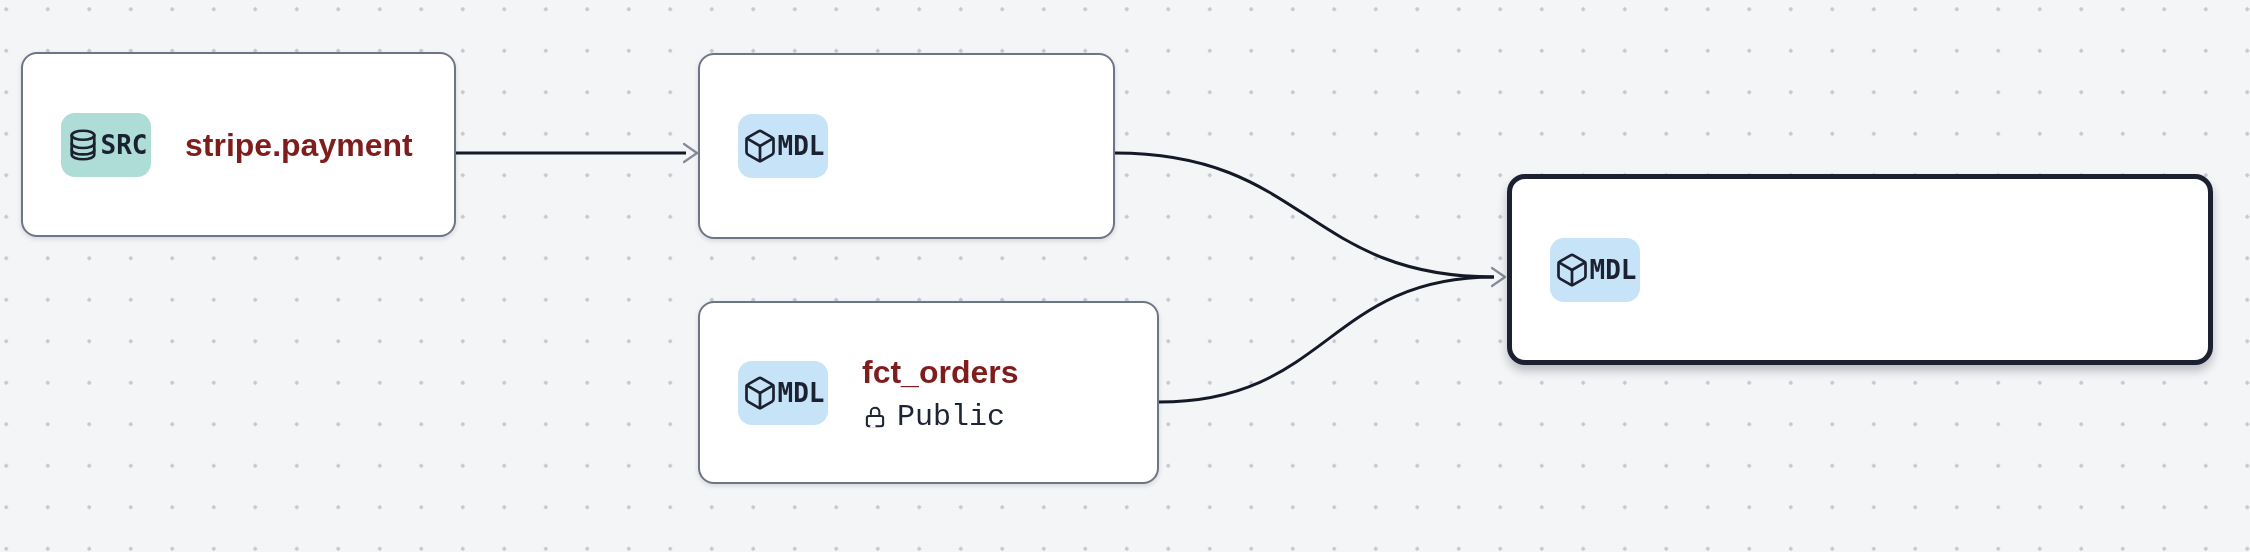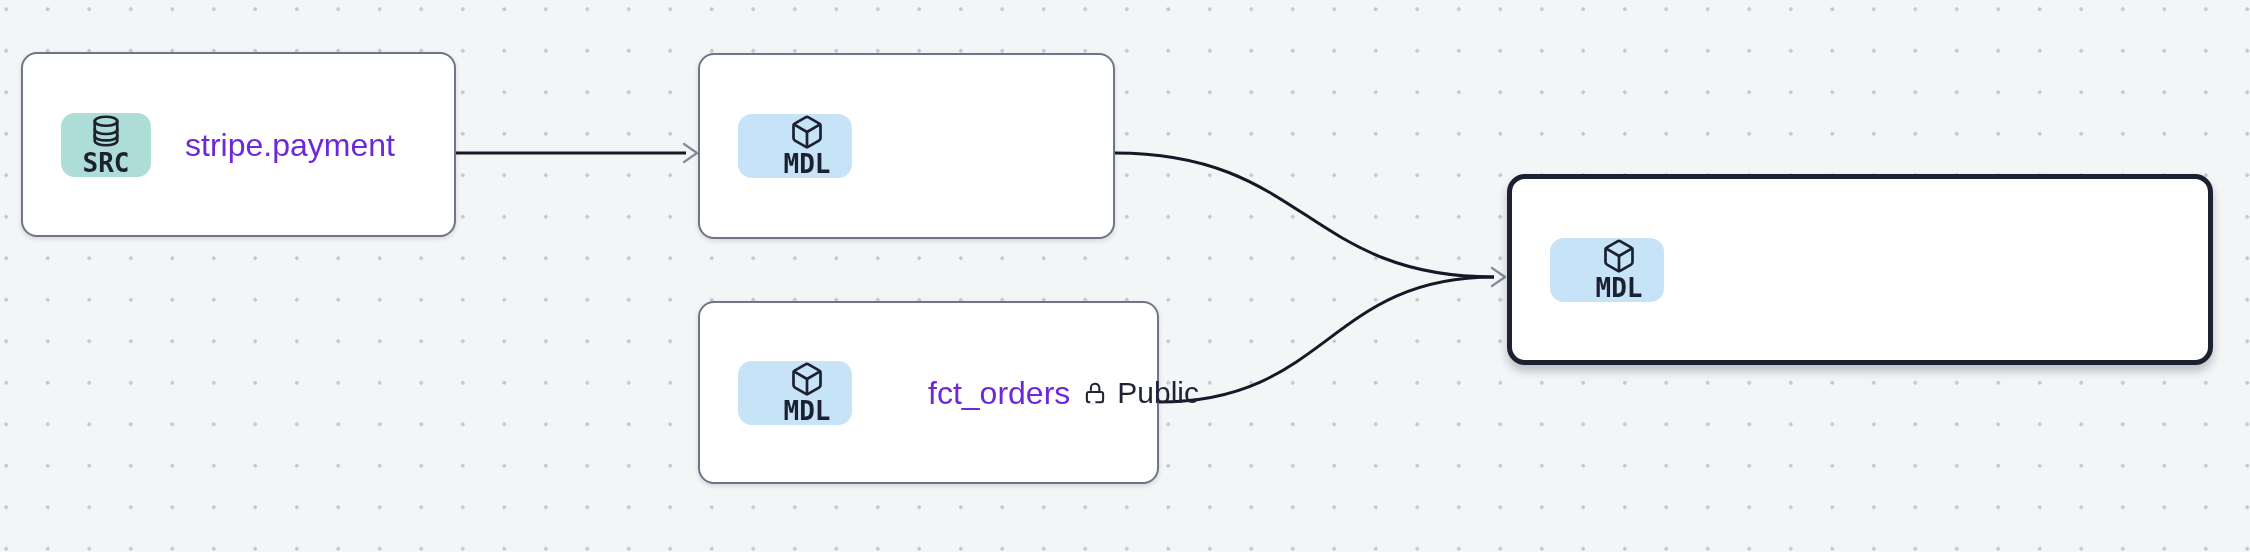--- a/index.html
+++ b/index.html
@@ -22,38 +22,38 @@
     display:flex;align-items:center;gap:34px;padding-left:38px;
     box-shadow:0 2px 5px rgba(23,29,48,0.14);
     cursor:pointer;
   }
   .node.selected{
     border:5px solid #1b2130;border-radius:18px;
     box-shadow:0 6px 10px rgba(23,29,48,0.26);
   }
   .iconbox{
     flex:0 0 auto;width:90px;height:64px;border-radius:14px;
-    display:flex;flex-direction:column;align-items:center;justify-content:center;
+    display:flex;flex-direction:row;align-items:center;justify-content:center;
     color:#1b2130;
     text-align:right;
   }
   .iconbox.src{background:#aedcd6;}
-  .iconbox.mdl{background:#c7e3f8;padding-left:24px;}
+  .iconbox.mdl{background:#c7e3f8;}
   .iconbox svg{display:block;}
   .badge{
     font-family:"DejaVu Sans Mono",monospace;
     font-size:26px;font-weight:600;line-height:28px;letter-spacing:0px;
     color:#1b2130;margin-top:0px;
   }
   .label{
-    font-size:32px;color:#6d28d9;white-space:nowrap;line-height:36px;
+    font-size:32px;color:#7f1d1d;white-space:nowrap;line-height:36px;font-weight:bold;
   }
-  .textcol{display:flex;flex-direction:row;justify-content:center;gap:12px;margin-left:42px;}
+  .textcol{display:flex;flex-direction:column;justify-content:center;gap:12px;}
   .accessrow{display:flex;align-items:center;gap:9px;color:#1d2433;}
-  .accessrow .accesslabel{font-size:30px;line-height:30px;}
+  .accessrow .accesslabel{font-size:30px;line-height:30px;font-family:Liberation Mono, monospace;}
 </style>
 </head>
 <body>
 
 <div class="canvas">
 
   <svg class="edges" width="2250" height="552" viewBox="0 0 2250 552">
     <path class="edge" d="M456,153 L686,153"></path>
     <path class="arrowhead" d="M684,144 L697,153 L684,162"></path>
 

